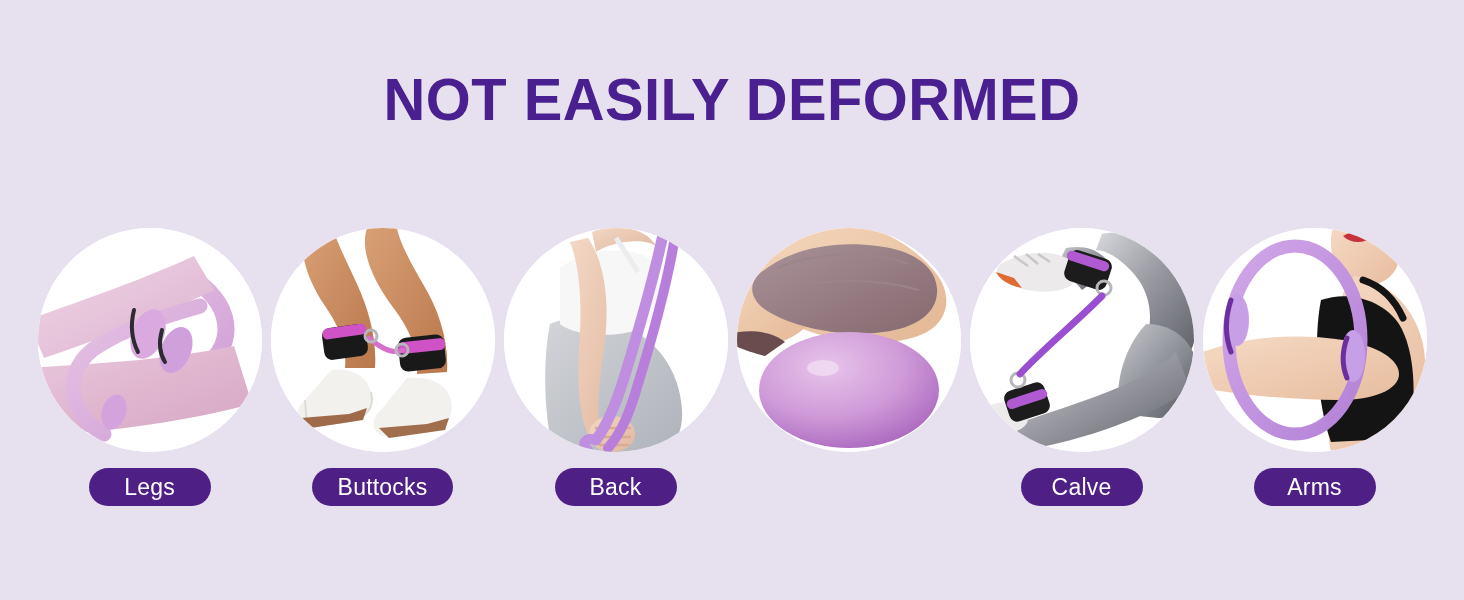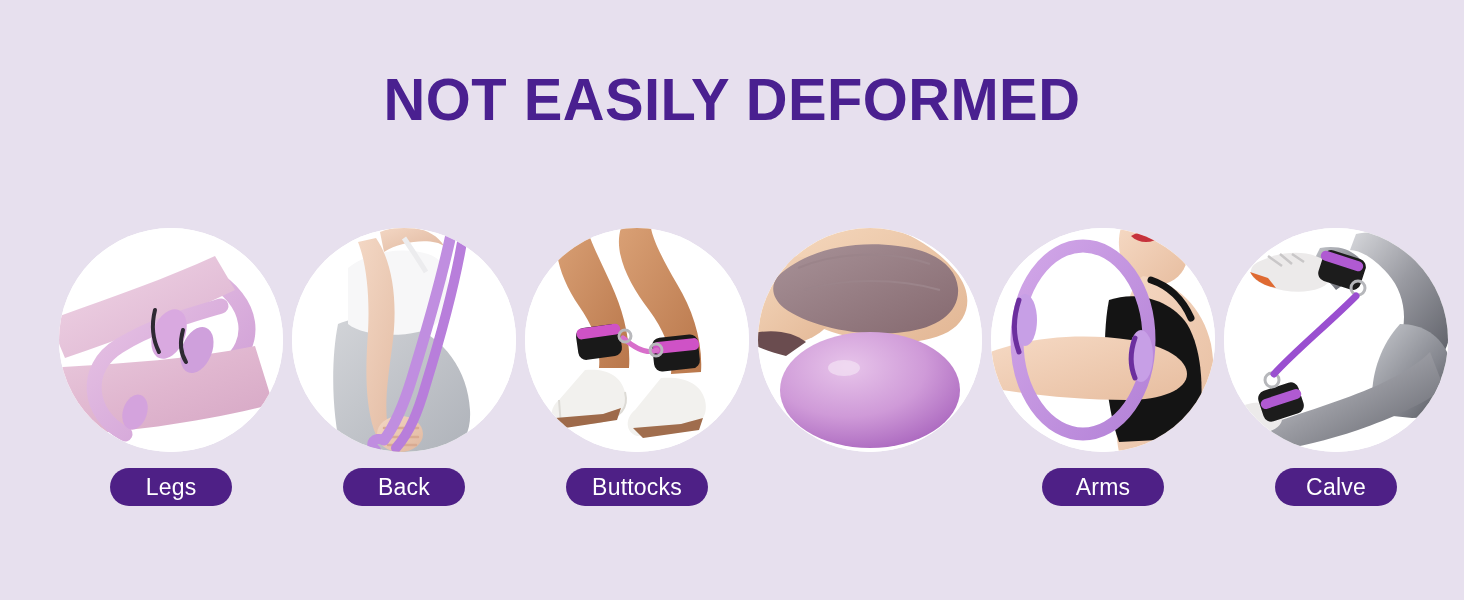--- a/index.html
+++ b/index.html
@@ -41,21 +41,21 @@
     transform: scaleX(0.98);
   }
 
   
   .items-row {
     position: absolute;
     top: 228px;
     left: 16px;
     width: 1432px;
     display: flex;
-    justify-content: flex-end;
+    justify-content: center;
     align-items: flex-start;
     gap: 9px;
   }
 
   .item {
     width: 224px;
     display: flex;
     flex-direction: column;
     align-items: center;
   }
@@ -140,20 +140,56 @@
           <ellipse cx="76" cy="184" rx="12" ry="18" fill="#d4a3dd" transform="rotate(18 76 184)"></ellipse>
         </svg>
       </div>
       <div class="pill">Legs</div>
     </div>
 
     <div class="item">
       <div class="photo-circle">
         <svg viewBox="0 0 224 224" xmlns="http://www.w3.org/2000/svg" aria-hidden="true">
           <defs>
+            <linearGradient id="skinC" x1="0" y1="0" x2="1" y2="1">
+              <stop offset="0%" stop-color="#d9a075"></stop>
+                <stop offset="100%" stop-color="#b9774b"></stop>
+            </linearGradient>
+          </defs>
+          <rect width="224" height="224" fill="#ffffff"></rect>
+
+          <path d="M34 0 C26 20 36 52 54 78 C68 98 76 118 74 140 L104 140 C106 112 98 82 86 56 C74 30 64 10 62 0 Z" fill="url(#skinC)"></path>
+
+          <path d="M96 0 C88 24 104 56 124 82 C140 104 148 124 146 146 L176 144 C178 114 168 82 152 56 C138 32 128 12 126 0 Z" fill="url(#skinC)"></path>
+
+          <path d="M60 142 C82 140 96 148 100 164 C104 180 96 190 74 194 L36 198 C24 194 24 180 34 172 Z" fill="#f2f1ee"></path>
+          <path d="M34 172 L36 198 L74 194 C96 190 104 180 100 164" fill="none" stroke="#dddbd6" stroke-width="2"></path>
+          <path d="M30 190 L78 186 L96 180 L92 192 L40 200 Z" fill="#9e6a4a"></path>
+
+          <path d="M136 150 C160 148 176 156 180 172 C184 190 174 200 150 204 L112 208 C100 204 100 190 110 182 Z" fill="#f2f1ee"></path>
+          <path d="M108 200 L156 196 L178 190 L174 202 L118 210 Z" fill="#a06d4d"></path>
+
+          <rect x="52" y="98" width="44" height="32" rx="8" fill="#191919" transform="rotate(-8 74 114)"></rect>
+          <rect x="52" y="98" width="44" height="11" rx="5" fill="#cf52c6" transform="rotate(-8 74 108)"></rect>
+
+          <rect x="128" y="108" width="46" height="34" rx="8" fill="#191919" transform="rotate(-6 151 125)"></rect>
+          <rect x="128" y="112" width="46" height="12" rx="5" fill="#cf52c6" transform="rotate(-6 151 118)"></rect>
+
+          <path d="M98 110 C112 122 124 126 132 122" fill="none" stroke="#d86fcb" stroke-width="5" stroke-linecap="round"></path>
+          <circle cx="100" cy="108" r="6" fill="none" stroke="#b8b8bc" stroke-width="3"></circle>
+          <circle cx="131" cy="122" r="6" fill="none" stroke="#b8b8bc" stroke-width="3"></circle>
+        </svg>
+      </div>
+      <div class="pill">Buttocks</div>
+    </div>
+
+    <div class="item">
+      <div class="photo-circle">
+        <svg viewBox="0 0 224 224" xmlns="http://www.w3.org/2000/svg" aria-hidden="true">
+          <defs>
             <linearGradient id="skinB" x1="0" y1="0" x2="1" y2="1">
               <stop offset="0%" stop-color="#f3d7c4"></stop>
                 <stop offset="100%" stop-color="#e0b79e"></stop>
             </linearGradient>
             <linearGradient id="greyB" x1="0" y1="0" x2="1" y2="1">
               <stop offset="0%" stop-color="#d2d4d8"></stop>
                 <stop offset="100%" stop-color="#aeb2b9"></stop>
             </linearGradient>
           </defs>
           <rect width="224" height="224" fill="#ffffff"></rect>
@@ -170,56 +206,20 @@
 
           <ellipse cx="108" cy="206" rx="23" ry="18" fill="url(#skinB)"></ellipse>
           <path d="M92 200 h34 M92 209 h34 M96 217 h28" stroke="#d9ab92" stroke-width="2.5" fill="none" stroke-linecap="round"></path>
 
           <path d="M160 2 C152 40 136 98 120 150 C112 176 104 196 92 212" fill="none" stroke="#c08ee0" stroke-width="11" stroke-linecap="round"></path>
           <path d="M172 2 C166 42 150 104 134 156 C126 184 118 204 104 220" fill="none" stroke="#b87edb" stroke-width="10" stroke-linecap="round"></path>
           <path d="M92 212 C82 208 76 216 84 222" fill="none" stroke="#c08ee0" stroke-width="10" stroke-linecap="round"></path>
         </svg>
       </div>
       <div class="pill">Back</div>
-    </div>
-
-    <div class="item">
-      <div class="photo-circle">
-        <svg viewBox="0 0 224 224" xmlns="http://www.w3.org/2000/svg" aria-hidden="true">
-          <defs>
-            <linearGradient id="skinC" x1="0" y1="0" x2="1" y2="1">
-              <stop offset="0%" stop-color="#d9a075"></stop>
-                <stop offset="100%" stop-color="#b9774b"></stop>
-            </linearGradient>
-          </defs>
-          <rect width="224" height="224" fill="#ffffff"></rect>
-
-          <path d="M34 0 C26 20 36 52 54 78 C68 98 76 118 74 140 L104 140 C106 112 98 82 86 56 C74 30 64 10 62 0 Z" fill="url(#skinC)"></path>
-
-          <path d="M96 0 C88 24 104 56 124 82 C140 104 148 124 146 146 L176 144 C178 114 168 82 152 56 C138 32 128 12 126 0 Z" fill="url(#skinC)"></path>
-
-          <path d="M60 142 C82 140 96 148 100 164 C104 180 96 190 74 194 L36 198 C24 194 24 180 34 172 Z" fill="#f2f1ee"></path>
-          <path d="M34 172 L36 198 L74 194 C96 190 104 180 100 164" fill="none" stroke="#dddbd6" stroke-width="2"></path>
-          <path d="M30 190 L78 186 L96 180 L92 192 L40 200 Z" fill="#9e6a4a"></path>
-
-          <path d="M136 150 C160 148 176 156 180 172 C184 190 174 200 150 204 L112 208 C100 204 100 190 110 182 Z" fill="#f2f1ee"></path>
-          <path d="M108 200 L156 196 L178 190 L174 202 L118 210 Z" fill="#a06d4d"></path>
-
-          <rect x="52" y="98" width="44" height="32" rx="8" fill="#191919" transform="rotate(-8 74 114)"></rect>
-          <rect x="52" y="98" width="44" height="11" rx="5" fill="#cf52c6" transform="rotate(-8 74 108)"></rect>
-
-          <rect x="128" y="108" width="46" height="34" rx="8" fill="#191919" transform="rotate(-6 151 125)"></rect>
-          <rect x="128" y="112" width="46" height="12" rx="5" fill="#cf52c6" transform="rotate(-6 151 118)"></rect>
-
-          <path d="M98 110 C112 122 124 126 132 122" fill="none" stroke="#d86fcb" stroke-width="5" stroke-linecap="round"></path>
-          <circle cx="100" cy="108" r="6" fill="none" stroke="#b8b8bc" stroke-width="3"></circle>
-          <circle cx="131" cy="122" r="6" fill="none" stroke="#b8b8bc" stroke-width="3"></circle>
-        </svg>
-      </div>
-      <div class="pill">Buttocks</div>
     </div>
 
     <div class="item">
       <div class="photo-circle">
         <svg viewBox="0 0 224 224" xmlns="http://www.w3.org/2000/svg" aria-hidden="true">
           <defs>
             <linearGradient id="skinD" x1="0" y1="0" x2="1" y2="1">
               <stop offset="0%" stop-color="#f5d8bd"></stop>
                 <stop offset="100%" stop-color="#e2b694"></stop>
             </linearGradient>
@@ -248,20 +248,65 @@
           <ellipse cx="112" cy="162" rx="90" ry="58" fill="url(#ballD)"></ellipse>
           <ellipse cx="86" cy="140" rx="16" ry="8" fill="#f2dff3" opacity="0.75"></ellipse>
         </svg>
       </div>
     </div>
 
     <div class="item">
       <div class="photo-circle">
         <svg viewBox="0 0 224 224" xmlns="http://www.w3.org/2000/svg" aria-hidden="true">
           <defs>
+            <linearGradient id="legGrey" x1="0" y1="0" x2="1" y2="1">
+              <stop offset="0%" stop-color="#d7d8dc"></stop>
+              <stop offset="45%" stop-color="#9a9ba2"></stop>
+              <stop offset="100%" stop-color="#5d5f67"></stop>
+            </linearGradient>
+            <linearGradient id="legGrey2" x1="0" y1="0" x2="1" y2="1">
+              <stop offset="0%" stop-color="#c7c9ce"></stop>
+              <stop offset="60%" stop-color="#85878f"></stop>
+              <stop offset="100%" stop-color="#4e5057"></stop>
+            </linearGradient>
+          </defs>
+          <rect width="224" height="224" fill="#ffffff"></rect>
+
+          <path d="M132 6 C168 -2 204 18 220 52 C232 78 230 108 218 128 L176 112 C184 90 180 64 164 46 C150 30 136 22 126 22 Z" fill="url(#legGrey)"></path>
+
+          <path d="M176 96 C206 96 226 116 228 144 C230 172 214 190 188 190 L150 186 C144 160 152 122 176 96 Z" fill="url(#legGrey2)"></path>
+
+          <path d="M46 196 C74 186 120 172 152 158 C178 146 194 136 206 124 L220 160 C200 176 168 190 134 202 C104 212 72 220 50 222 Z" fill="url(#legGrey)"></path>
+
+          <path d="M96 20 C118 16 134 24 142 40 L112 62 C104 52 96 44 86 40 Z" fill="url(#legGrey2)"></path>
+
+          <path d="M34 34 C58 22 84 22 100 32 C112 40 110 54 96 60 C76 68 46 62 32 52 C24 46 26 38 34 34 Z" fill="#eceaea"></path>
+          <path d="M26 44 C30 52 40 58 52 60 L44 50 Z" fill="#df6a32"></path>
+          <path d="M44 28 L58 38 M56 26 L68 36 M68 26 L80 34" stroke="#c9c7c8" stroke-width="2.5" fill="none"></path>
+
+          <rect x="96" y="26" width="44" height="32" rx="8" fill="#1c1c1c" transform="rotate(18 118 42)"></rect>
+          <rect x="96" y="28" width="44" height="10" rx="5" fill="#b05ad2" transform="rotate(18 118 33)"></rect>
+          <circle cx="134" cy="60" r="7" fill="none" stroke="#b6b7bb" stroke-width="3"></circle>
+
+          <path d="M10 182 C26 172 44 172 54 182 C62 190 58 200 44 204 C28 208 10 202 4 194 C0 188 4 184 10 182 Z" fill="#eceaea"></path>
+
+          <rect x="36" y="158" width="42" height="32" rx="8" fill="#1c1c1c" transform="rotate(-18 57 174)"></rect>
+          <rect x="36" y="166" width="42" height="10" rx="5" fill="#b05ad2" transform="rotate(-18 57 171)"></rect>
+          <circle cx="48" cy="152" r="7" fill="none" stroke="#b6b7bb" stroke-width="3"></circle>
+
+          <path d="M132 68 C104 96 72 122 50 146" fill="none" stroke="#9a4fd0" stroke-width="7" stroke-linecap="round"></path>
+        </svg>
+      </div>
+      <div class="pill">Calve</div>
+    </div>
+
+    <div class="item">
+      <div class="photo-circle">
+        <svg viewBox="0 0 224 224" xmlns="http://www.w3.org/2000/svg" aria-hidden="true">
+          <defs>
             <linearGradient id="skinE" x1="0" y1="0" x2="1" y2="1">
               <stop offset="0%" stop-color="#f6dac5"></stop>
                 <stop offset="100%" stop-color="#e7bd9f"></stop>
             </linearGradient>
             <linearGradient id="ringE" x1="0" y1="0" x2="1" y2="1">
               <stop offset="0%" stop-color="#d2a7e8"></stop>
                 <stop offset="100%" stop-color="#b381d7"></stop>
             </linearGradient>
           </defs>
           <rect width="224" height="224" fill="#ffffff"></rect>
@@ -279,59 +324,14 @@
           <ellipse cx="92" cy="112" rx="66" ry="94" fill="none" stroke="url(#ringE)" stroke-width="13"></ellipse>
           <ellipse cx="34" cy="92" rx="12" ry="26" fill="#c79fe6"></ellipse>
           <ellipse cx="150" cy="128" rx="12" ry="26" fill="#c79fe6"></ellipse>
           <path d="M28 72 C22 90 22 108 28 124" fill="none" stroke="#6c2f9e" stroke-width="5" stroke-linecap="round"></path>
           <path d="M144 110 C139 124 139 138 144 150" fill="none" stroke="#6c2f9e" stroke-width="5" stroke-linecap="round"></path>
         </svg>
       </div>
       <div class="pill">Arms</div>
     </div>
 
-    <div class="item">
-      <div class="photo-circle">
-        <svg viewBox="0 0 224 224" xmlns="http://www.w3.org/2000/svg" aria-hidden="true">
-          <defs>
-            <linearGradient id="legGrey" x1="0" y1="0" x2="1" y2="1">
-              <stop offset="0%" stop-color="#d7d8dc"></stop>
-              <stop offset="45%" stop-color="#9a9ba2"></stop>
-              <stop offset="100%" stop-color="#5d5f67"></stop>
-            </linearGradient>
-            <linearGradient id="legGrey2" x1="0" y1="0" x2="1" y2="1">
-              <stop offset="0%" stop-color="#c7c9ce"></stop>
-              <stop offset="60%" stop-color="#85878f"></stop>
-              <stop offset="100%" stop-color="#4e5057"></stop>
-            </linearGradient>
-          </defs>
-          <rect width="224" height="224" fill="#ffffff"></rect>
-
-          <path d="M132 6 C168 -2 204 18 220 52 C232 78 230 108 218 128 L176 112 C184 90 180 64 164 46 C150 30 136 22 126 22 Z" fill="url(#legGrey)"></path>
-
-          <path d="M176 96 C206 96 226 116 228 144 C230 172 214 190 188 190 L150 186 C144 160 152 122 176 96 Z" fill="url(#legGrey2)"></path>
-
-          <path d="M46 196 C74 186 120 172 152 158 C178 146 194 136 206 124 L220 160 C200 176 168 190 134 202 C104 212 72 220 50 222 Z" fill="url(#legGrey)"></path>
-
-          <path d="M96 20 C118 16 134 24 142 40 L112 62 C104 52 96 44 86 40 Z" fill="url(#legGrey2)"></path>
-
-          <path d="M34 34 C58 22 84 22 100 32 C112 40 110 54 96 60 C76 68 46 62 32 52 C24 46 26 38 34 34 Z" fill="#eceaea"></path>
-          <path d="M26 44 C30 52 40 58 52 60 L44 50 Z" fill="#df6a32"></path>
-          <path d="M44 28 L58 38 M56 26 L68 36 M68 26 L80 34" stroke="#c9c7c8" stroke-width="2.5" fill="none"></path>
-
-          <rect x="96" y="26" width="44" height="32" rx="8" fill="#1c1c1c" transform="rotate(18 118 42)"></rect>
-          <rect x="96" y="28" width="44" height="10" rx="5" fill="#b05ad2" transform="rotate(18 118 33)"></rect>
-          <circle cx="134" cy="60" r="7" fill="none" stroke="#b6b7bb" stroke-width="3"></circle>
-
-          <path d="M10 182 C26 172 44 172 54 182 C62 190 58 200 44 204 C28 208 10 202 4 194 C0 188 4 184 10 182 Z" fill="#eceaea"></path>
-
-          <rect x="36" y="158" width="42" height="32" rx="8" fill="#1c1c1c" transform="rotate(-18 57 174)"></rect>
-          <rect x="36" y="166" width="42" height="10" rx="5" fill="#b05ad2" transform="rotate(-18 57 171)"></rect>
-          <circle cx="48" cy="152" r="7" fill="none" stroke="#b6b7bb" stroke-width="3"></circle>
-
-          <path d="M132 68 C104 96 72 122 50 146" fill="none" stroke="#9a4fd0" stroke-width="7" stroke-linecap="round"></path>
-        </svg>
-      </div>
-      <div class="pill">Calve</div>
-    </div>
-
   </div>
 </div>
 
 </body></html>

